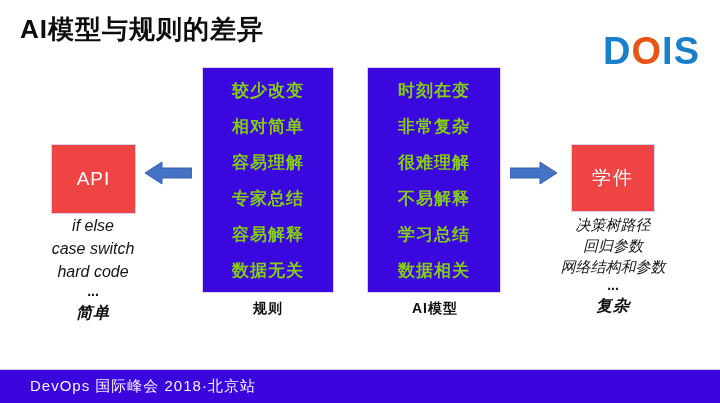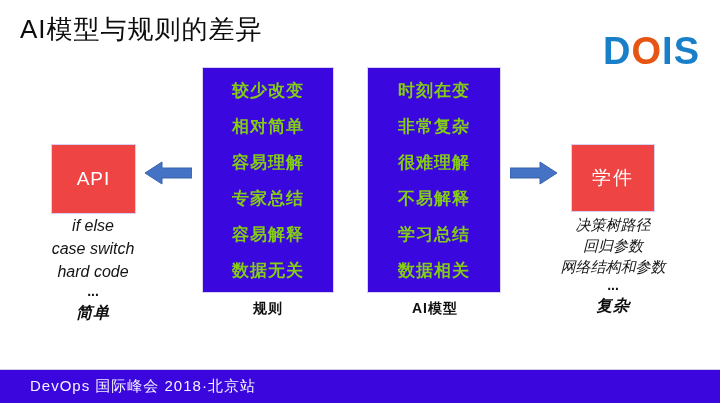--- a/index.html
+++ b/index.html
@@ -5,21 +5,21 @@
   html,body{margin:0;padding:0;background:#888;}
   .slide{
     position:relative;
     width:720px;height:403px;
     background:#ffffff;
     overflow:hidden;
     font-family:"Liberation Sans", sans-serif;
   }
   .title{
     position:absolute;left:20px;top:12px;
-    font-size:26px;font-weight:400;color:#0d0d0d;
+    font-size:26px;font-weight:700;color:#0d0d0d;
     letter-spacing:1px;
   }
   .logo{
     position:absolute;right:20px;top:30px;
     font-family:Liberation Sans, sans-serif;
     font-size:38px;font-weight:bold;letter-spacing:1px;
   }
   .logo .blue{color:#1a7fc9;}
   .logo .orange{color:#e65513;}
   .col{

